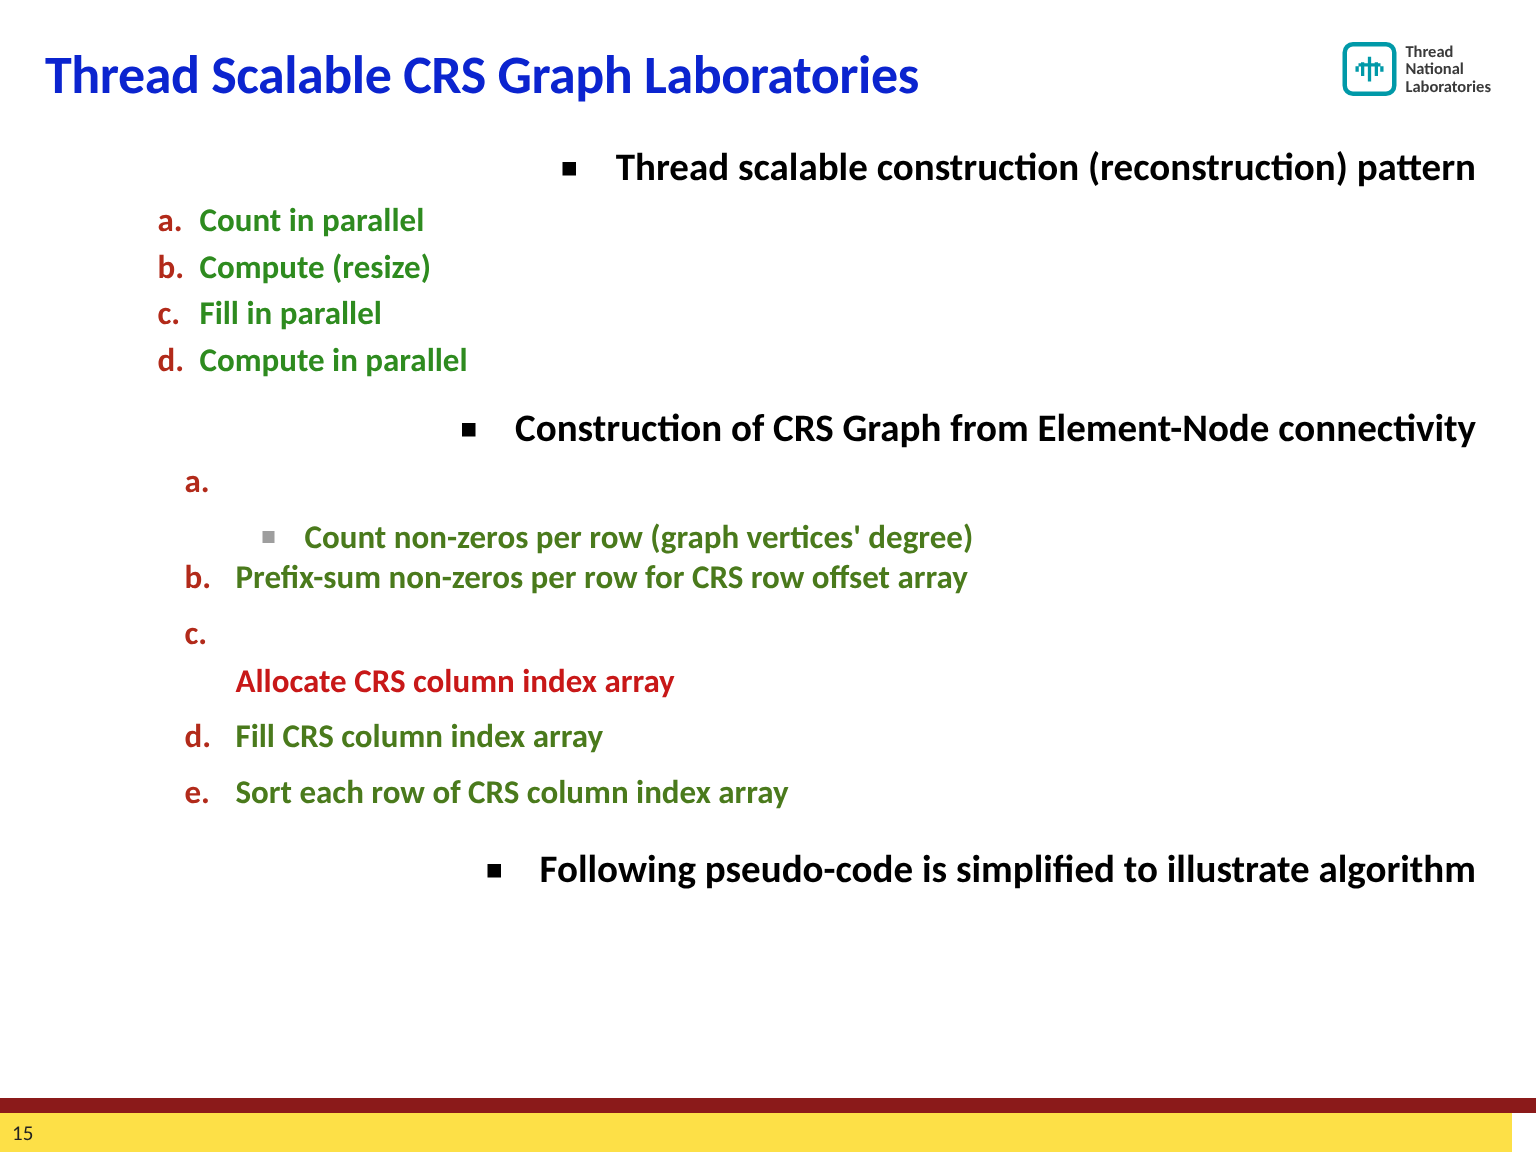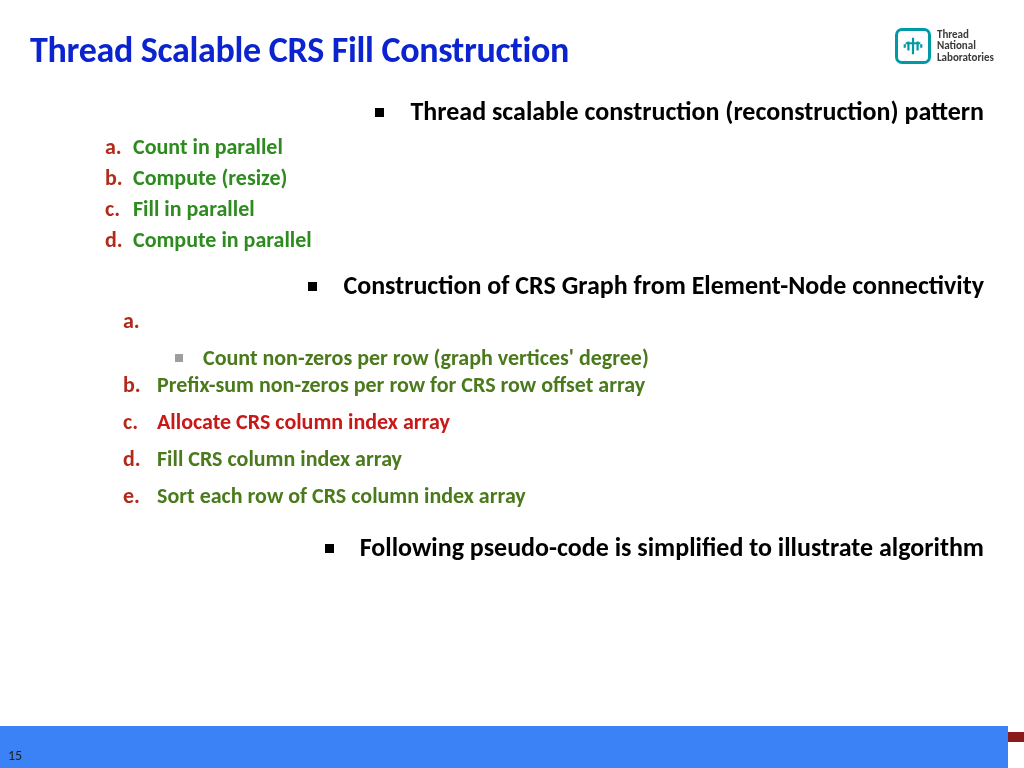--- a/index.html
+++ b/index.html
@@ -14,36 +14,36 @@
   .content { position: absolute; top: 95px; left: 45px; right: 40px; }
   .lvl1 { font-size: 26px; font-weight: bold; color: #000; margin-bottom: 6px; display: flex; justify-content: flex-end; }
   .lvl1 .sq { width: 9px; height: 9px; background: #000; margin-right: 26px; margin-top: 13px; flex-shrink: 0; }
   .lvl2 { font-size: 22px; font-weight: bold; margin-left: 60px; margin-bottom: 4px; display: flex; }
   .lvl2 .letter { color: #b22a1a; width: 28px; flex-shrink: 0; }
   .lvl2 .txt { color: #2e8b1f; }
   .lvl2 .txt .u { }
   .lvl2b { font-size: 22px; font-weight: bold; margin-left: 78px; margin-bottom: 10px; display: flex; }
   .lvl2b .letter { color: #b22a1a; width: 34px; flex-shrink: 0; }
   .lvl2b .txt-green { color: #4a7a1c; }
-  .lvl2b .txt-red { color: #c81818; }
+  .lvl2b .txt-red { color: #c81818; margin-top: 32px; }
   .lvl3 { font-size: 22px; font-weight: bold; margin-left: 130px; display: flex; align-items: flex-start; }
   .lvl3 .sq2 { width: 8px; height: 8px; background: #9e9e9e; margin-right: 20px; margin-top: 10px; flex-shrink: 0; }
   .lvl3 .txt { color: #4a7a1c; }
   .gap { height: 12px; }
   .bar-red { position: absolute; left: 0; right: 0; bottom: 26px; height: 10px; background: #8b1a1a; }
-  .bar-tan { position: absolute; left: 0; right: 16px; bottom: 0; height: 42px; background: #3b82f6; }
+  .bar-tan { position: absolute; left: 0; right: 16px; bottom: 0; height: 26px; background: #fde047; }
   .page-num { position: absolute; left: 8px; bottom: 4px; font-size: 14px; color: #222; }
 </style>
 </head>
 <body>
 
 <div class="slide">
 
   <div class="title-row">
-    <div class="title">Thread Scalable CRS Fill Construction</div>
+    <div class="title">Thread Scalable CRS Graph Laboratories</div>
     <div class="logo">
       <div class="logo-mark">
         <svg viewBox="0 0 24 24" fill="none" stroke="#0099a8" stroke-width="2.4">
           <path d="M12 3 L12 21 M7 7 L7 17 M17 7 L17 17 M3 10 L3 14 M21 10 L21 14 M4 9 L20 9"></path>
         </svg>
       </div>
       <div class="logo-text">
         <div>Thread</div>
         <div>National</div>
         <div>Laboratories</div>

